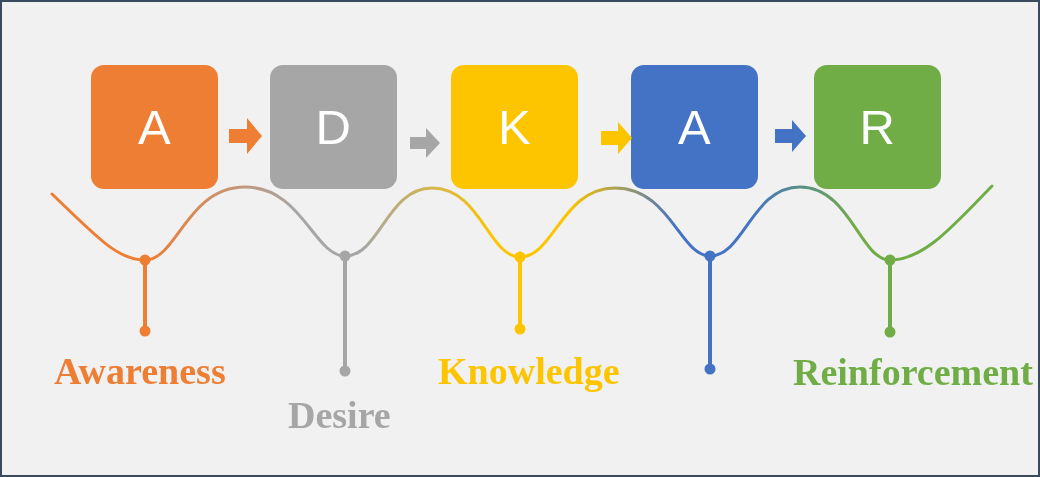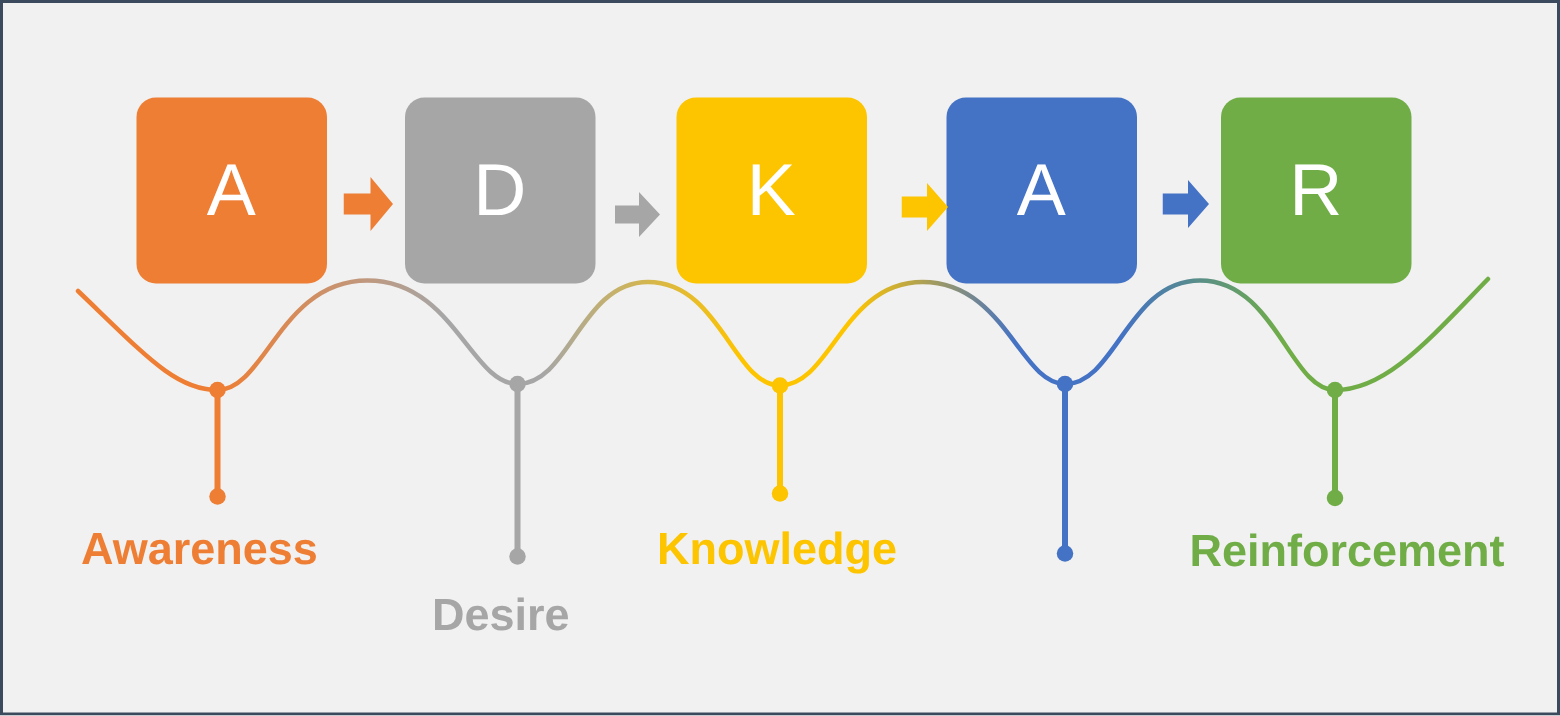--- a/index.html
+++ b/index.html
@@ -50,23 +50,23 @@
     left: 0;
     top: 0;
     width: 1036px;
     height: 473px;
     pointer-events: none;
   }
 
   
   .stage-label {
     position: absolute;
-    font-family: Liberation Sans, sans-serif;
+    font-family: Liberation Serif, serif;
     font-weight: bold;
-    font-size: 30px;
+    font-size: 38px;
     white-space: nowrap;
     line-height: 1;
     user-select: none;
   }
 </style>
 </head>
 <body>
 
 <div id="canvas">
 

